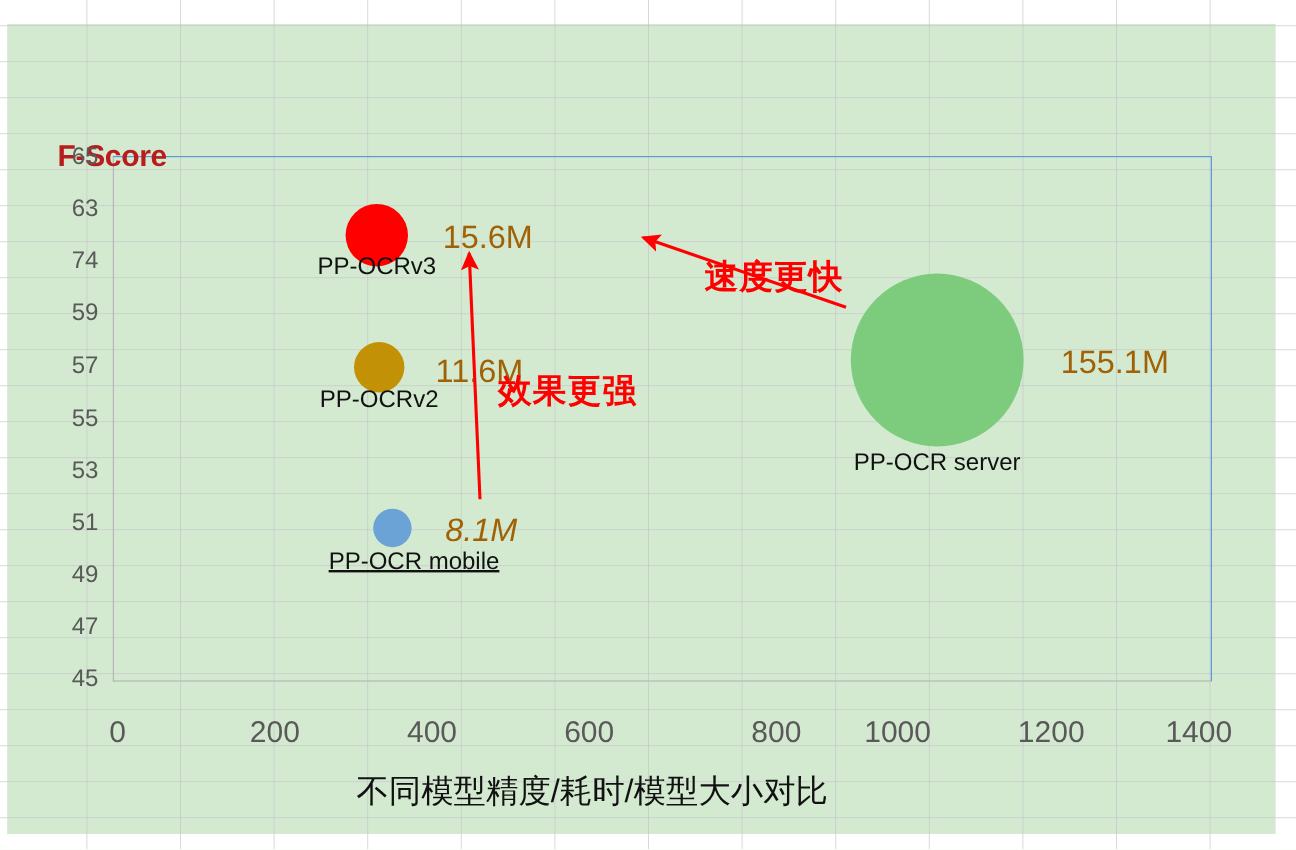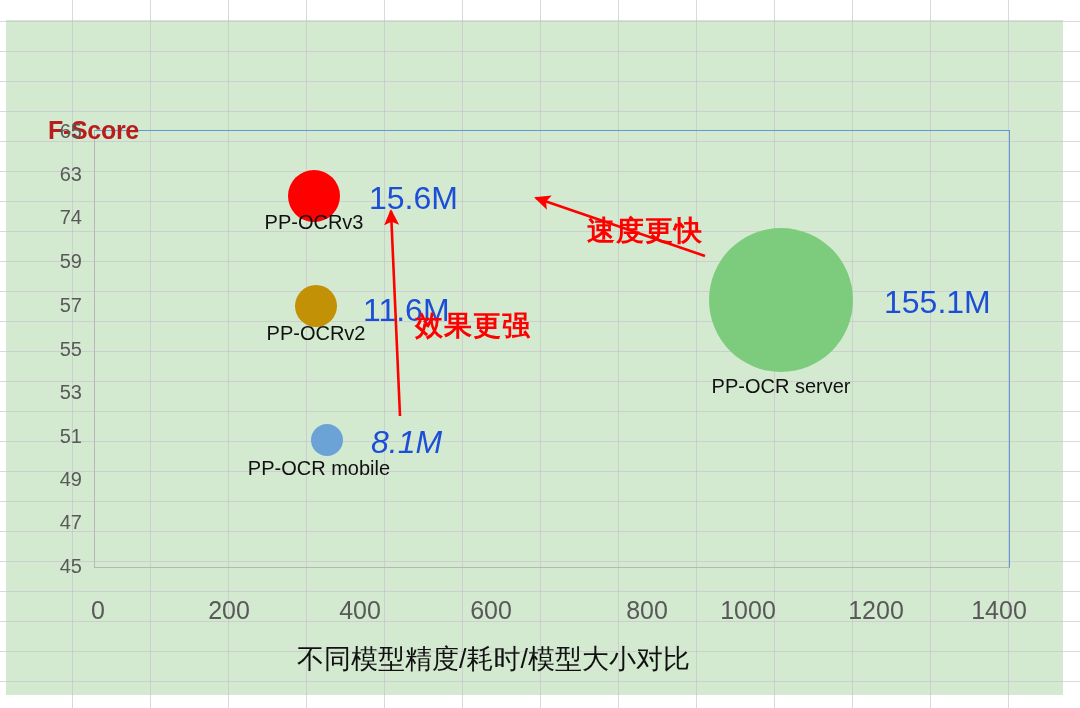--- a/index.html
+++ b/index.html
@@ -131,22 +131,22 @@
   .bubble-label {
     position: absolute;
     font-size: 20px;
     color: #111111;
     white-space: nowrap;
     transform: translateX(-50%);
     text-align: center;
   }
   .bubble-value {
     position: absolute;
-    font-size: 32px;
-    color: #1d4ed8;
+    font-size: 27px;
+    color: #a16207;
     white-space: nowrap;
     transform: translateY(-50%);
   }
 
   
   .annotation {
     position: absolute;
     font-size: 28px;
     font-weight: 700;
     color: #ff0000;
@@ -200,21 +200,21 @@
 
     <div class="bubble" style="left:308px; top:176px; width:52px; height:52px; background:#ff0000;"></div>
     <div class="bubble-label" style="left:308px; top:191px;">PP-OCRv3</div>
     <div class="bubble-value" style="left:363px; top:178px;">15.6M</div>
 
     <div class="bubble" style="left:310px; top:286px; width:42px; height:42px; background:#c29105;"></div>
     <div class="bubble-label" style="left:310px; top:302px;">PP-OCRv2</div>
     <div class="bubble-value" style="left:357px; top:290px;">11.6M</div>
 
     <div class="bubble" style="left:321px; top:420px; width:32px; height:32px; background:#6ba3d6;"></div>
-    <div class="bubble-label" style="left:313px; top:437px;">PP-OCR mobile</div>
+    <div class="bubble-label" style="left:339px; top:437px;text-decoration:underline;">PP-OCR mobile</div>
     <div class="bubble-value" style="left:365px; top:422px;font-style:italic;">8.1M</div>
 
     <div class="bubble" style="left:775px; top:280px; width:144px; height:144px; background:#7dcc7d;"></div>
     <div class="bubble-label" style="left:775px; top:355px;">PP-OCR server</div>
     <div class="bubble-value" style="left:878px; top:282px;">155.1M</div>
 
     <div class="annotation" style="left:581px; top:152px;margin-top:40px;">速度更快</div>
     <div class="annotation" style="left:409px; top:287px;">效果更强</div>
 
     <div class="chart-title">不同模型精度/耗时/模型大小对比</div>

